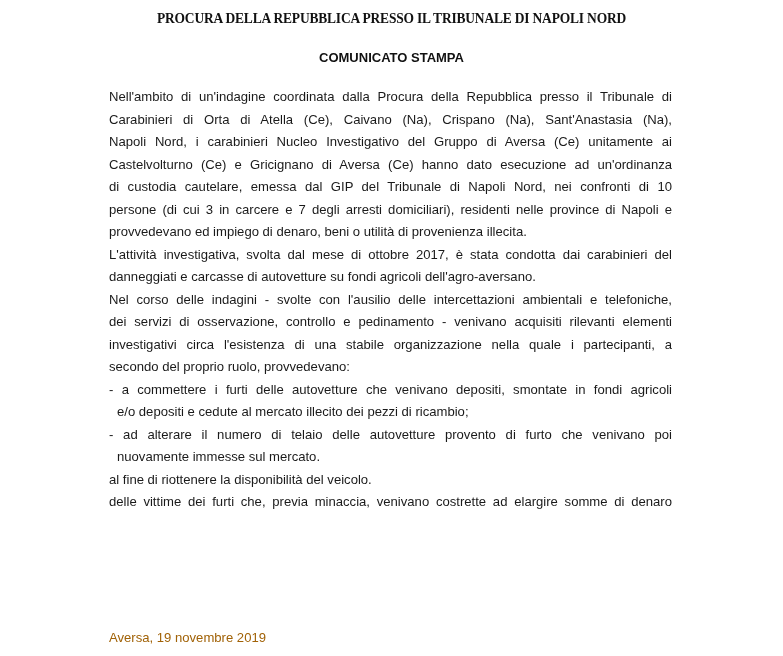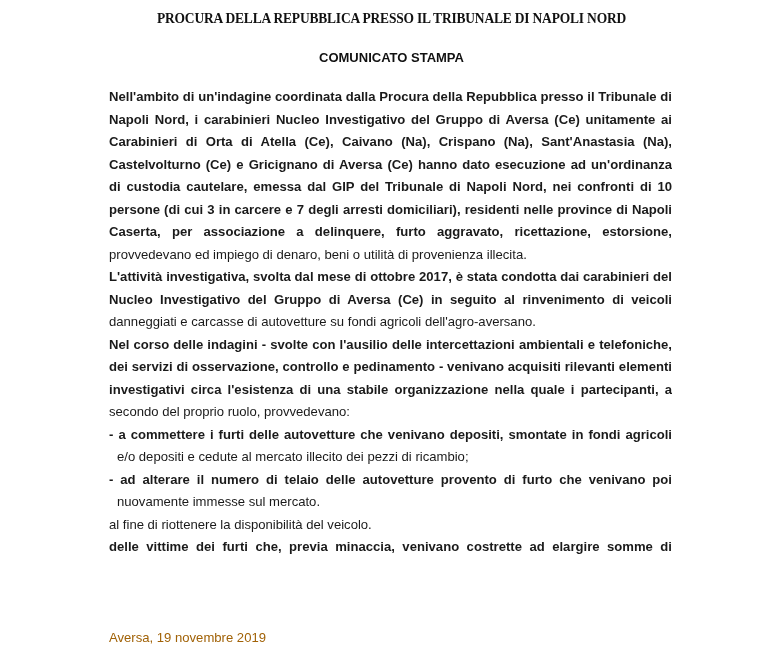--- a/index.html
+++ b/index.html
@@ -12,41 +12,39 @@
   }
   .subheader {
     position:absolute; left:0; width:783px; top:50px; text-align:center;
     font-family:"Liberation Sans", sans-serif; font-weight:bold; font-size:13px; color:#111;
   }
   .body {
     position:absolute; left:109px; top:86px; width:563px;
     font-family:"Liberation Sans", sans-serif; font-size:13.1px; line-height:22.5px; color:#1a1a1a;
   }
   .line { display:block; white-space:nowrap; height:22.5px; }
-  .just { text-align:justify; text-align-last:justify; white-space:normal; overflow:hidden;font-weight:bold; }
+  .just { text-align:justify; text-align-last:justify; white-space:normal; overflow:hidden; }
   .indent { padding-left:8px; }
   .date { position:absolute; left:109px; top:630px; font-family:"Liberation Sans", sans-serif; font-size:13.1px; color:#a16207; }
 </style>
 </head>
 <body>
 
 <div class="page">
   <div class="header">PROCURA DELLA REPUBBLICA PRESSO IL TRIBUNALE DI NAPOLI NORD</div>
   <div class="subheader">COMUNICATO STAMPA</div>
   <div class="body" id="body">
       <span class="line just">Nell'ambito di un'indagine coordinata dalla Procura della Repubblica presso il Tribunale di</span>
+      <span class="line just">Carabinieri di Orta di Atella (Ce), Caivano (Na), Crispano (Na), Sant'Anastasia (Na),</span>
       <span class="line just">Napoli Nord, i carabinieri Nucleo Investigativo del Gruppo di Aversa (Ce) unitamente ai</span>
-      <span class="line just">Carabinieri di Orta di Atella (Ce), Caivano (Na), Crispano (Na), Sant'Anastasia (Na),</span>
       <span class="line just">Castelvolturno (Ce) e Gricignano di Aversa (Ce) hanno dato esecuzione ad un'ordinanza</span>
       <span class="line just">di custodia cautelare, emessa dal GIP del Tribunale di Napoli Nord, nei confronti di 10</span>
       <span class="line just">persone (di cui 3 in carcere e 7 degli arresti domiciliari), residenti nelle province di Napoli e</span>
-      <span class="line just">Caserta, per associazione a delinquere, furto aggravato, ricettazione, estorsione,</span>
       <span class="line">provvedevano ed impiego di denaro, beni o utilità di provenienza illecita.</span>
       <span class="line just">L'attività investigativa, svolta dal mese di ottobre 2017, è stata condotta dai carabinieri del</span>
-      <span class="line just">Nucleo Investigativo del Gruppo di Aversa (Ce) in seguito al rinvenimento di veicoli</span>
       <span class="line">danneggiati e carcasse di autovetture su fondi agricoli dell'agro-aversano.</span>
       <span class="line just">Nel corso delle indagini - svolte con l'ausilio delle intercettazioni ambientali e telefoniche,</span>
       <span class="line just">dei servizi di osservazione, controllo e pedinamento - venivano acquisiti rilevanti elementi</span>
       <span class="line just">investigativi circa l'esistenza di una stabile organizzazione nella quale i partecipanti, a</span>
       <span class="line">secondo del proprio ruolo, provvedevano:</span>
       <span class="line just">- a commettere i furti delle autovetture che venivano depositi, smontate in fondi agricoli</span>
       <span class="line indent">e/o depositi e cedute al mercato illecito dei pezzi di ricambio;</span>
       <span class="line just">- ad alterare il numero di telaio delle autovetture provento di furto che venivano poi</span>
       <span class="line indent">nuovamente immesse sul mercato.</span>
       <span class="line">al fine di riottenere la disponibilità del veicolo.</span>

